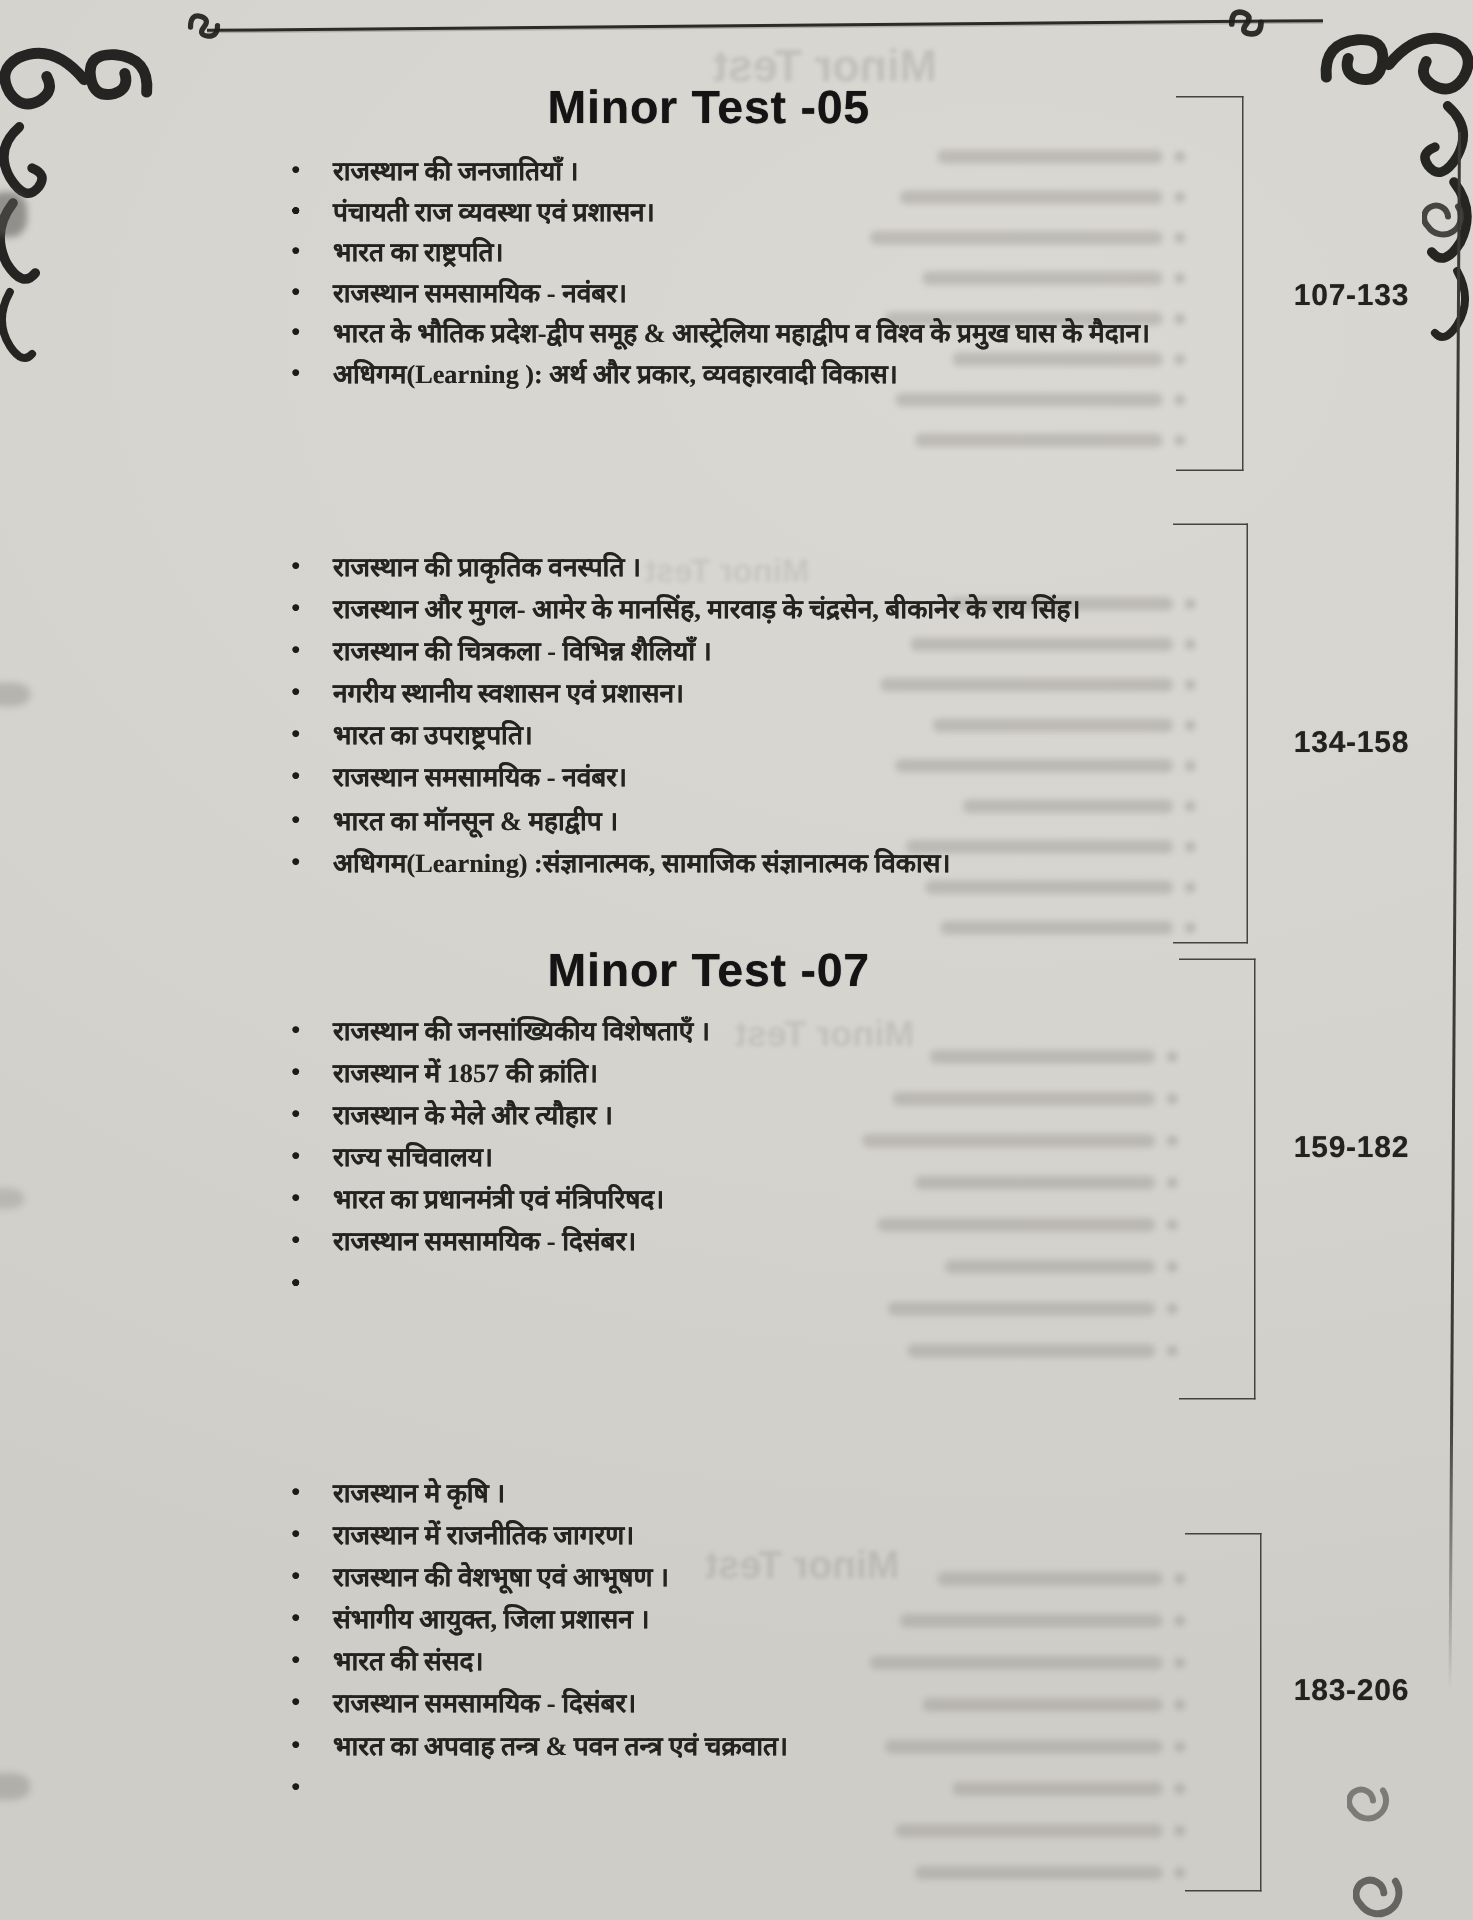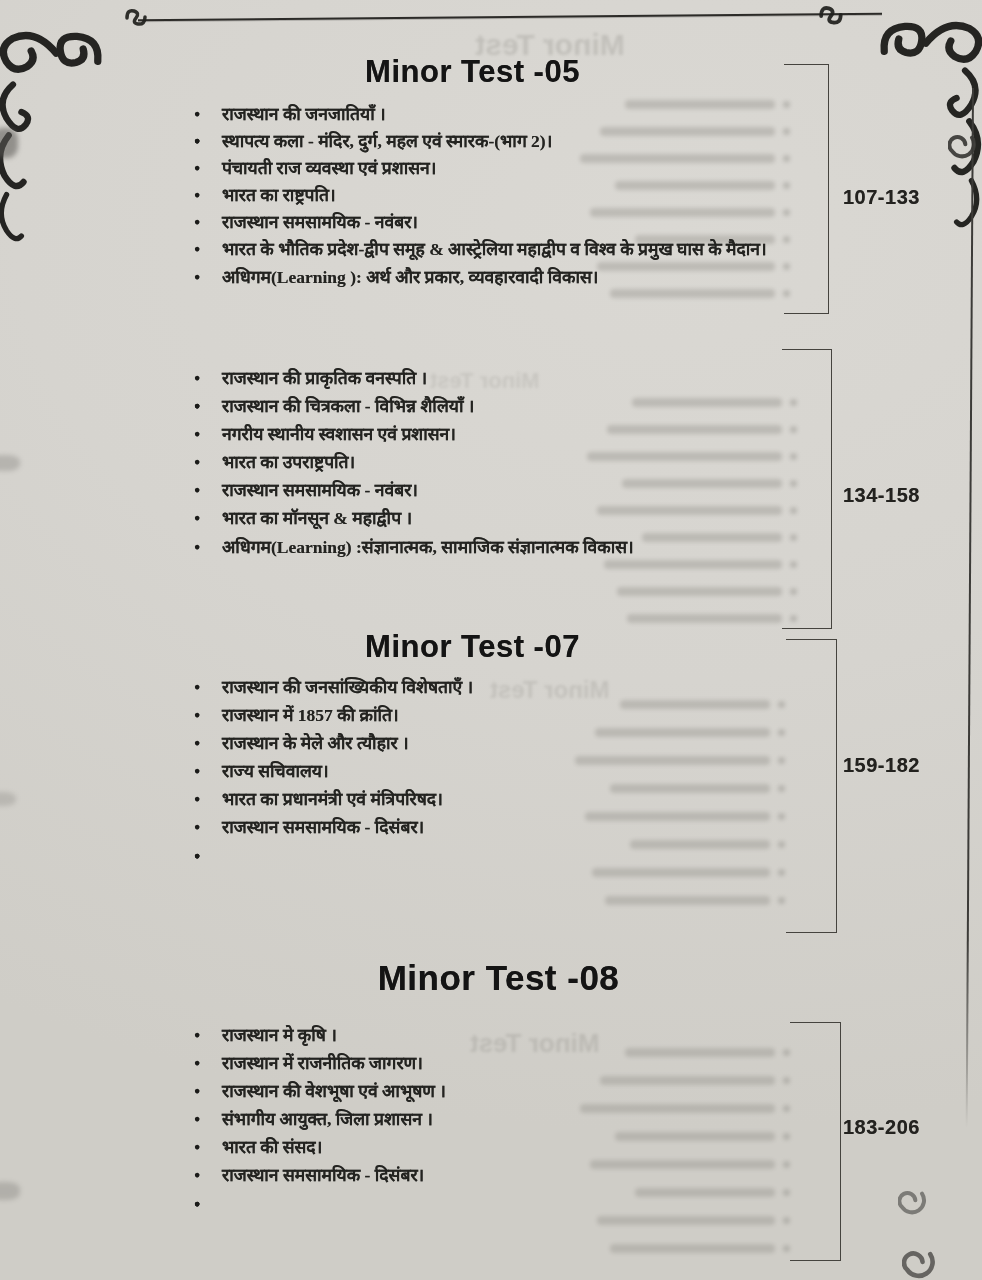--- a/index.html
+++ b/index.html
@@ -48,21 +48,21 @@
     text-shadow:0 0 .4px rgba(0,0,0,.45);}
   .s1 .topic{margin-bottom:4px}
   .bullet{position:absolute;left:2px;top:4px;font-size:10.5px;color:#1b1b19;}
   
   .bracket{position:absolute;border:1.7px solid #45433e;border-left:none;}
   .bracket.b1{left:784px;top:64px;width:44px;height:248px;}
   .bracket.b2{left:782px;top:349px;width:49px;height:278px;}
   .bracket.b3{left:786px;top:639px;width:50px;height:292px;}
   .bracket.b4{left:790px;top:1022px;width:50px;height:237px;}
   .page-range{
-    position:absolute;left:843px;width:116px;
+    position:absolute;left:843px;width:116px;text-align:center;
     font-family:"Liberation Sans", sans-serif;font-weight:700;
     font-size:20px;letter-spacing:.5px;color:#23221f;
     text-shadow:0 0 .5px rgba(0,0,0,.5);
   }
   .page-range.r1{top:186px}
   .page-range.r2{top:484px}
   .page-range.r3{top:754px}
   .page-range.r4{top:1116px}
   
   .ghost-heading{
@@ -252,21 +252,20 @@
     <span class="bullet">●</span>
     <span class="topic-text">राजस्थान की जनजातियाँ ।</span>
   </li>
 
   <li class="topic">
     <span class="bullet">●</span>
   </li>
 
   <li class="topic">
     <span class="bullet">●</span>
-    <span class="topic-text">स्थापत्य कला - मंदिर, दुर्ग, महल एवं स्मारक-(भाग 2)।</span>
   </li>
 
   <li class="topic">
     <span class="bullet">●</span>
     <span class="topic-text">पंचायती राज व्यवस्था एवं प्रशासन।</span>
   </li>
 
   <li class="topic">
     <span class="bullet">●</span>
     <span class="topic-text">भारत का राष्ट्रपति।</span>
@@ -291,20 +290,21 @@
 
   <section class="test-section s2">
     <ul class="item-list">
   <li class="topic">
     <span class="bullet">●</span>
     <span class="topic-text">राजस्थान की प्राकृतिक वनस्पति ।</span>
   </li>
 
   <li class="topic">
     <span class="bullet">●</span>
+    <span class="topic-text">राजस्थान और मुगल- आमेर के मानसिंह, मारवाड़ के चंद्रसेन, बीकानेर के राय सिंह।</span>
   </li>
 
   <li class="topic">
     <span class="bullet">●</span>
     <span class="topic-text">राजस्थान की चित्रकला - विभिन्न शैलियाँ ।</span>
   </li>
 
   <li class="topic">
     <span class="bullet">●</span>
     <span class="topic-text">नगरीय स्थानीय स्वशासन एवं प्रशासन।</span>
@@ -369,21 +369,20 @@
     <span class="bullet">●</span>
   </li>
 
   <li class="topic">
     <span class="bullet">●</span>
   </li>
 </ul>
   </section>
 
   <section class="test-section s4">
-    <h2 class="section-title">Minor Test -08</h2>
     <ul class="item-list">
   <li class="topic">
     <span class="bullet">●</span>
     <span class="topic-text">राजस्थान मे कृषि ।</span>
   </li>
 
   <li class="topic">
     <span class="bullet">●</span>
     <span class="topic-text">राजस्थान में राजनीतिक जागरण।</span>
   </li>
@@ -403,20 +402,21 @@
     <span class="topic-text">भारत की संसद।</span>
   </li>
 
   <li class="topic">
     <span class="bullet">●</span>
     <span class="topic-text">राजस्थान समसामयिक - दिसंबर।</span>
   </li>
 
   <li class="topic">
     <span class="bullet">●</span>
+    <span class="topic-text">भारत का अपवाह तन्त्र &amp; पवन तन्त्र एवं चक्रवात।</span>
   </li>
 
   <li class="topic">
     <span class="bullet">●</span>
   </li>
 </ul>
   </section>
 </div>
   <div id="annot-layer">
       <div class="bracket b1"></div>

